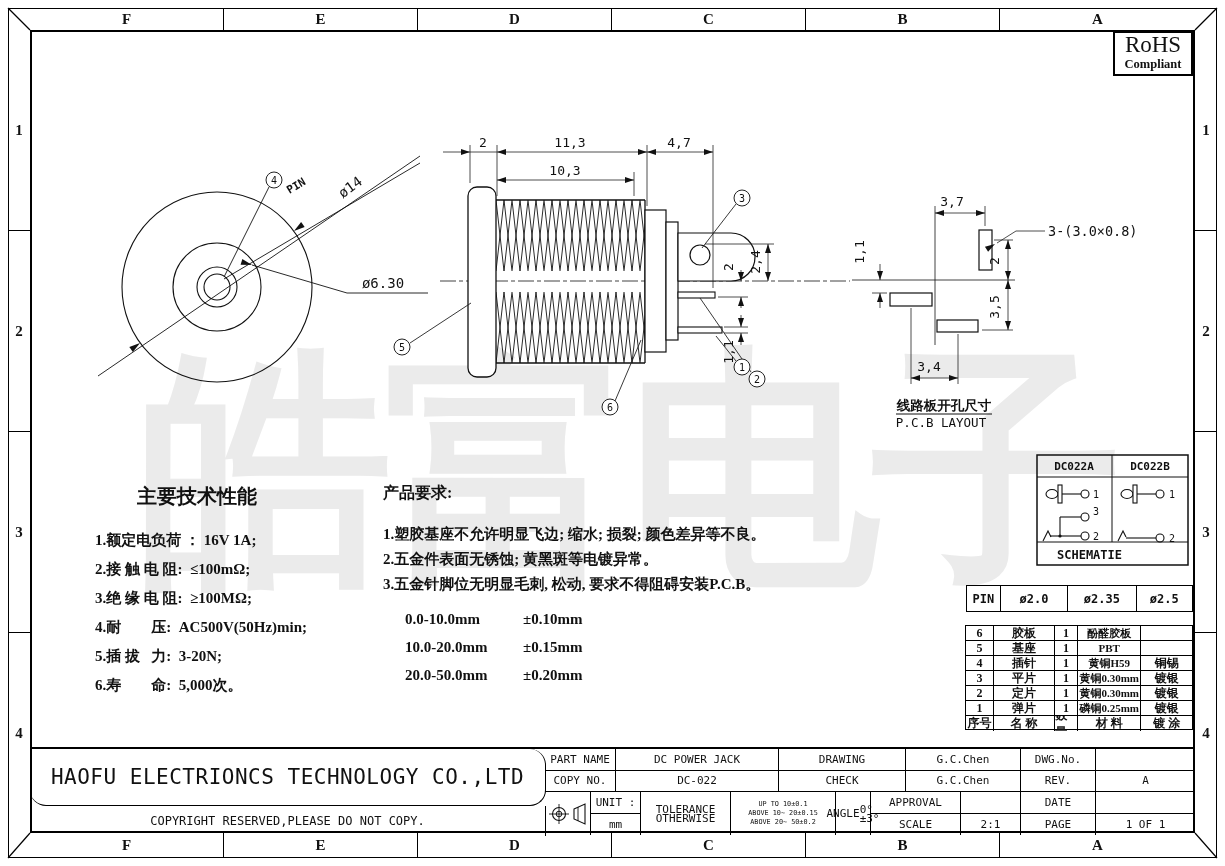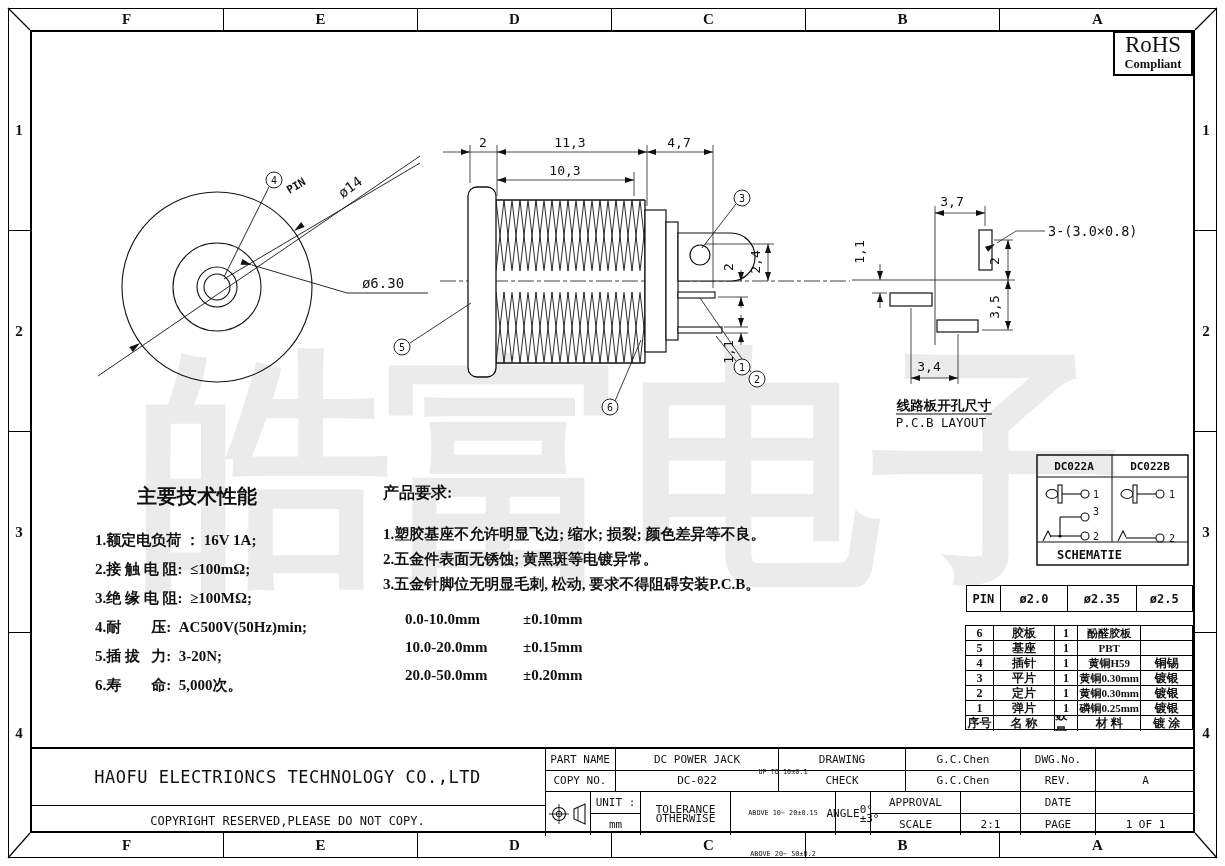--- a/index.html
+++ b/index.html
@@ -40,26 +40,26 @@
   .bomcell{font-size:12px;}
   .bommat{font-size:11px;}
   
   .tb{left:30px;top:747px;width:1165px;height:86px;z-index:3;border-top:2px solid #000;}
   .tb .cell{position:absolute;box-sizing:border-box;display:flex;align-items:center;justify-content:center;
             font-family:"DejaVu Sans Mono",monospace;font-size:11px;}
   .bl{border-left:1.1px solid #000;}
   .bb{border-bottom:1.1px solid #000;}
   .company{left:0;top:0;width:515px;height:56px;border-right:1.1px solid #000;border-bottom:1.1px solid #000;
            display:flex;align-items:center;justify-content:center;font-family:"DejaVu Sans Mono",monospace;
-           font-size:17px;letter-spacing:0.5px;}
+           font-size:21px;letter-spacing:0.5px;border-radius:16px;}
   .copyright{left:0;top:56px;width:515px;height:30px;border-right:1.1px solid #000;
              display:flex;align-items:center;justify-content:center;
              font-family:"DejaVu Sans Mono",monospace;font-size:12px;}
   .tiny{font-size:7px;line-height:9px;}
-  .tolvals{flex-direction:column;justify-content:center;align-items:stretch;padding:0 3px;gap:32px;}
+  .tolvals{flex-direction:column;justify-content:center;align-items:stretch;padding:0 3px;}
   .tolvals .tr{display:flex;justify-content:space-between;font-size:6.8px;line-height:9px;
                font-family:"DejaVu Sans Mono",monospace;}
 </style>
 </head>
 <body>
 
 <div class="page">
 
   <div class="c watermark">皓富电子</div>
 

